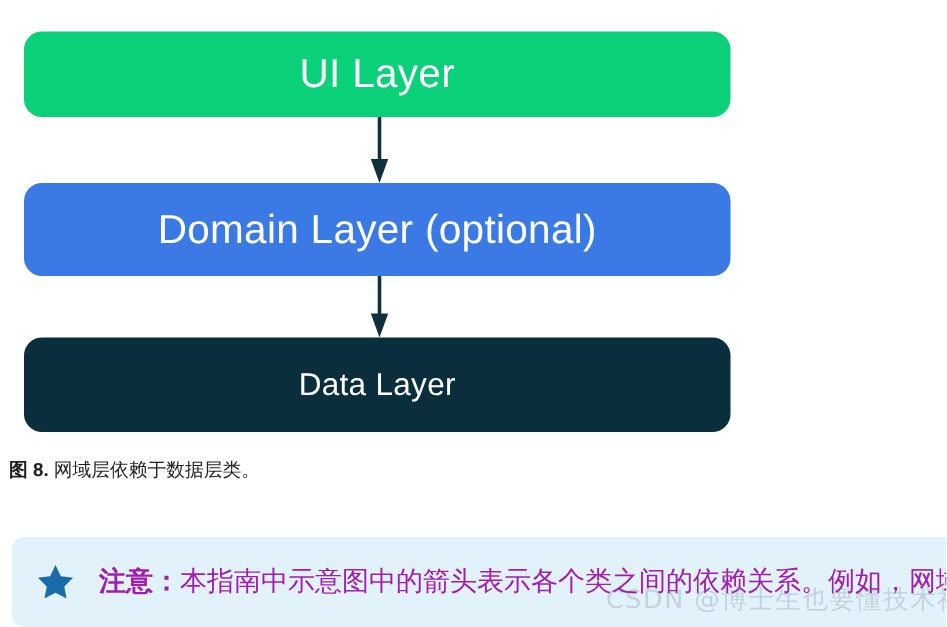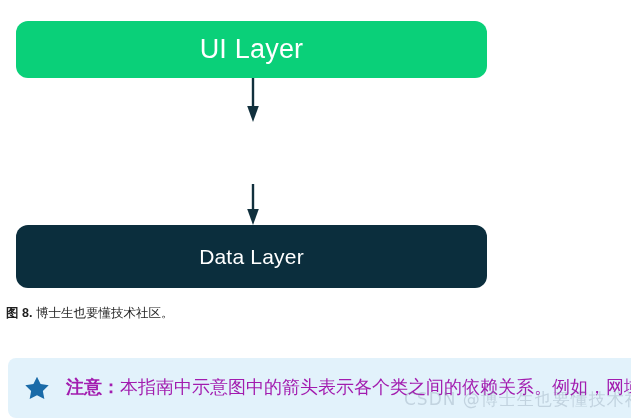--- a/index.html
+++ b/index.html
@@ -149,36 +149,39 @@
       <span class="layer-label">UI Layer</span>
     </div>
 
     <div class="arrow arrow-1">
       <svg width="14" height="44" viewBox="0 0 14 44" aria-hidden="true">
         <line x1="7" y1="0" x2="7" y2="31" stroke="#11303d" stroke-width="2.4"></line>
         <polygon points="7,44 1.2,28 12.8,28" fill="#11303d"></polygon>
       </svg>
     </div>
 
+    <div class="layer-box layer-domain">
+      <span class="layer-label">Domain Layer (optional)</span>
+    </div>
 
     <div class="arrow arrow-2">
       <svg width="14" height="41" viewBox="0 0 14 41" aria-hidden="true">
         <line x1="7" y1="0" x2="7" y2="28" stroke="#11303d" stroke-width="2.4"></line>
         <polygon points="7,41 1.2,25 12.8,25" fill="#11303d"></polygon>
       </svg>
     </div>
 
     <div class="layer-box layer-data">
       <span class="layer-label">Data Layer</span>
     </div>
 
   </div>
 
   <div class="caption">
-    <span>图 8.</span><span class="cap-body"> 博士生也要懂技术社区。</span>
+    <span>图 8.</span><span class="cap-body"> 网域层依赖于数据层类。</span>
   </div>
 
   <div class="note-bar">
     <svg class="note-star" viewBox="0 0 24 24" aria-hidden="true">
       <polygon fill="#1a6ba8" points="12,1.6 15.3,8.4 22.8,9.4 17.4,14.7 18.8,22.2 12,18.6 5.2,22.2 6.6,14.7 1.2,9.4 8.7,8.4"></polygon>
     </svg>
     <div class="note-text">
       <span class="note-strong">注意：</span><span>本指南中示意图中的箭头表示各个类之间的依赖关系。例如，网域层依赖于数据层类。</span>
     </div>
   </div>

